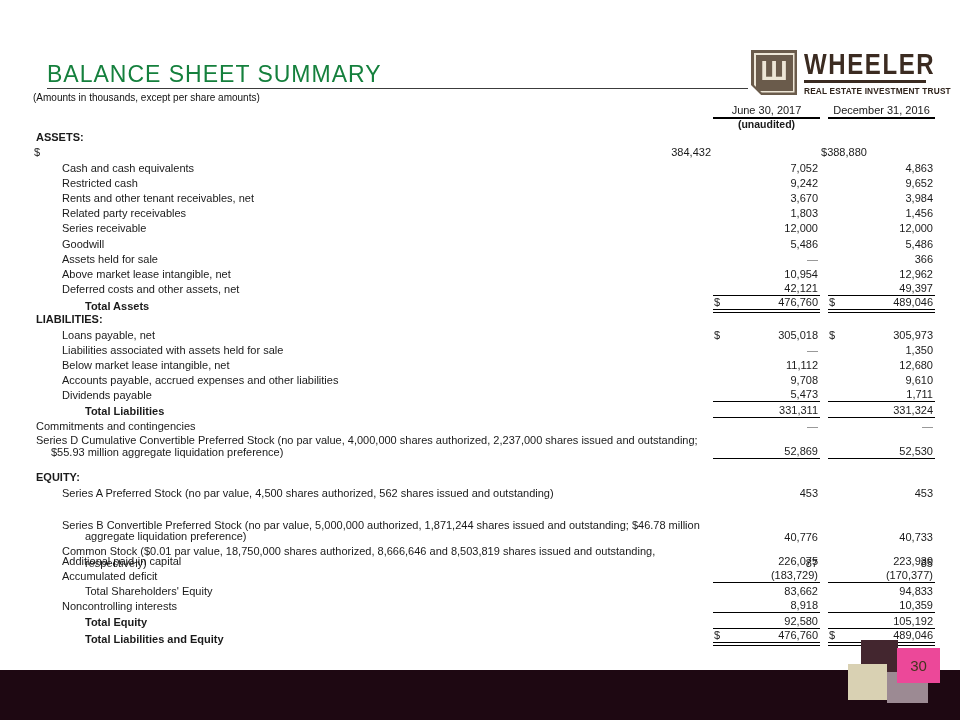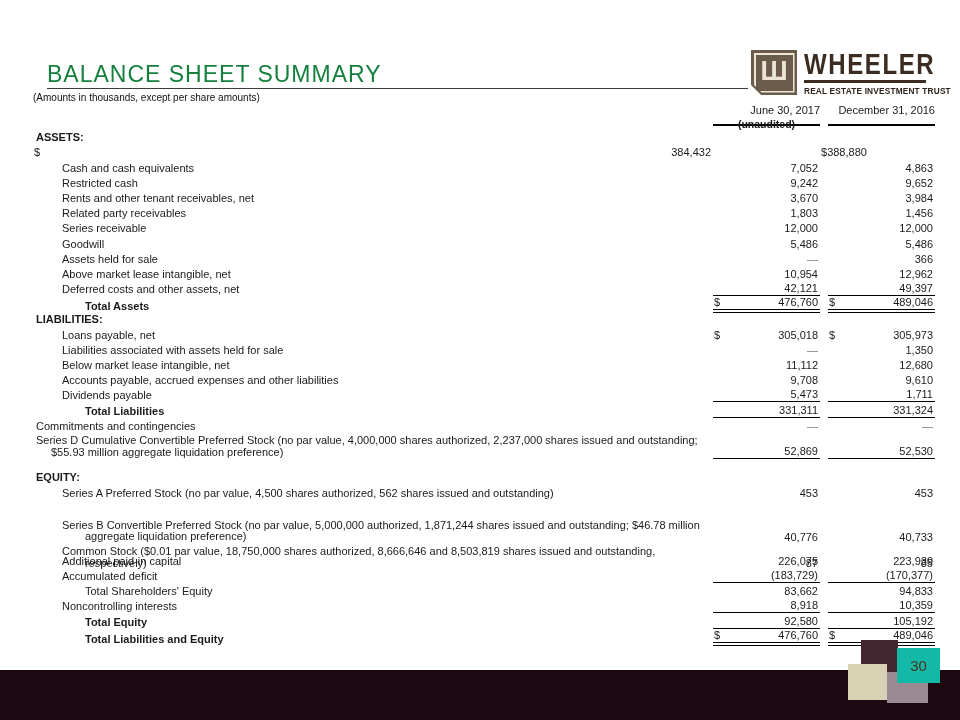--- a/index.html
+++ b/index.html
@@ -23,21 +23,21 @@
   .logo-brand { font-size:30px; font-weight:700; color:#3B2B21; letter-spacing:2px; line-height:0.92;
                 transform:scaleX(0.80); transform-origin:left; white-space:nowrap; }
   .logo-rule { width:122px; height:3px; background:#3B2B21; margin:2px 0 3px; }
   .logo-tagline { font-size:9px; font-weight:700; color:#2e221a; letter-spacing:0.2px; white-space:nowrap;
                   transform:scaleX(0.92); transform-origin:left; }
 
   
   .table { position:absolute; left:33px; top:104px; width:902px; }
   .grid4 { display:grid; grid-template-columns:680px 107px 8px 107px; }
   .thead { height:13px; align-items:end; }
-  .th { text-align:right; font-size:11px; border-bottom:2px solid #000; padding-bottom:8px; white-space:nowrap; }
+  .th { text-align:center; font-size:11px; border-bottom:2px solid #000; padding-bottom:1px; white-space:nowrap; }
   .thead2 { height:12px; align-items:end; }
   .th2 { text-align:center; font-size:10.5px; font-weight:700; padding-top:1px; }
 
   .row { display:grid; grid-template-columns:680px 107px 8px 107px; align-items:stretch; }
   .row.single { height:15.2px; }
   .row.twoline { height:26.5px; }
   .row.gap { margin-top:10px; }
 
   .label { font-size:11px; white-space:nowrap; align-self:end; padding-bottom:1px; line-height:12px; }
   .label.bold { font-weight:700; }
@@ -53,21 +53,21 @@
   .cell.rule-single { border-bottom:1px solid #000; }
   .cell.rule-double { border-bottom:4px double #000; }
   .val.muted { color:#7a7a7a; }
 
   
   .bottom-bar { position:absolute; left:0; top:670px; width:960px; height:50px; background:#1E0812; z-index:1; }
   .sq { position:absolute; }
   .sq-maroon { left:861px; top:640px; width:37px; height:34px; background:#43262F; z-index:2; }
   .sq-beige  { left:848px; top:664px; width:39px; height:36px; background:#D9D1B3; z-index:3; }
   .sq-mauve  { left:887px; top:672px; width:41px; height:31px; background:#9C8A93; z-index:4; }
-  .sq-gold   { left:897px; top:648px; width:43px; height:35px; background:#14b8a6; z-index:5;
+  .sq-gold   { left:897px; top:648px; width:43px; height:35px; background:#ec4899; z-index:5;
                display:flex; align-items:center; justify-content:center; }
   .page-num { font-size:15px; color:#45341F; }
 </style>
 </head>
 <body>
 
 <div class="slide">
 
   <div class="title">BALANCE SHEET SUMMARY</div>
   <div class="title-rule"></div>

